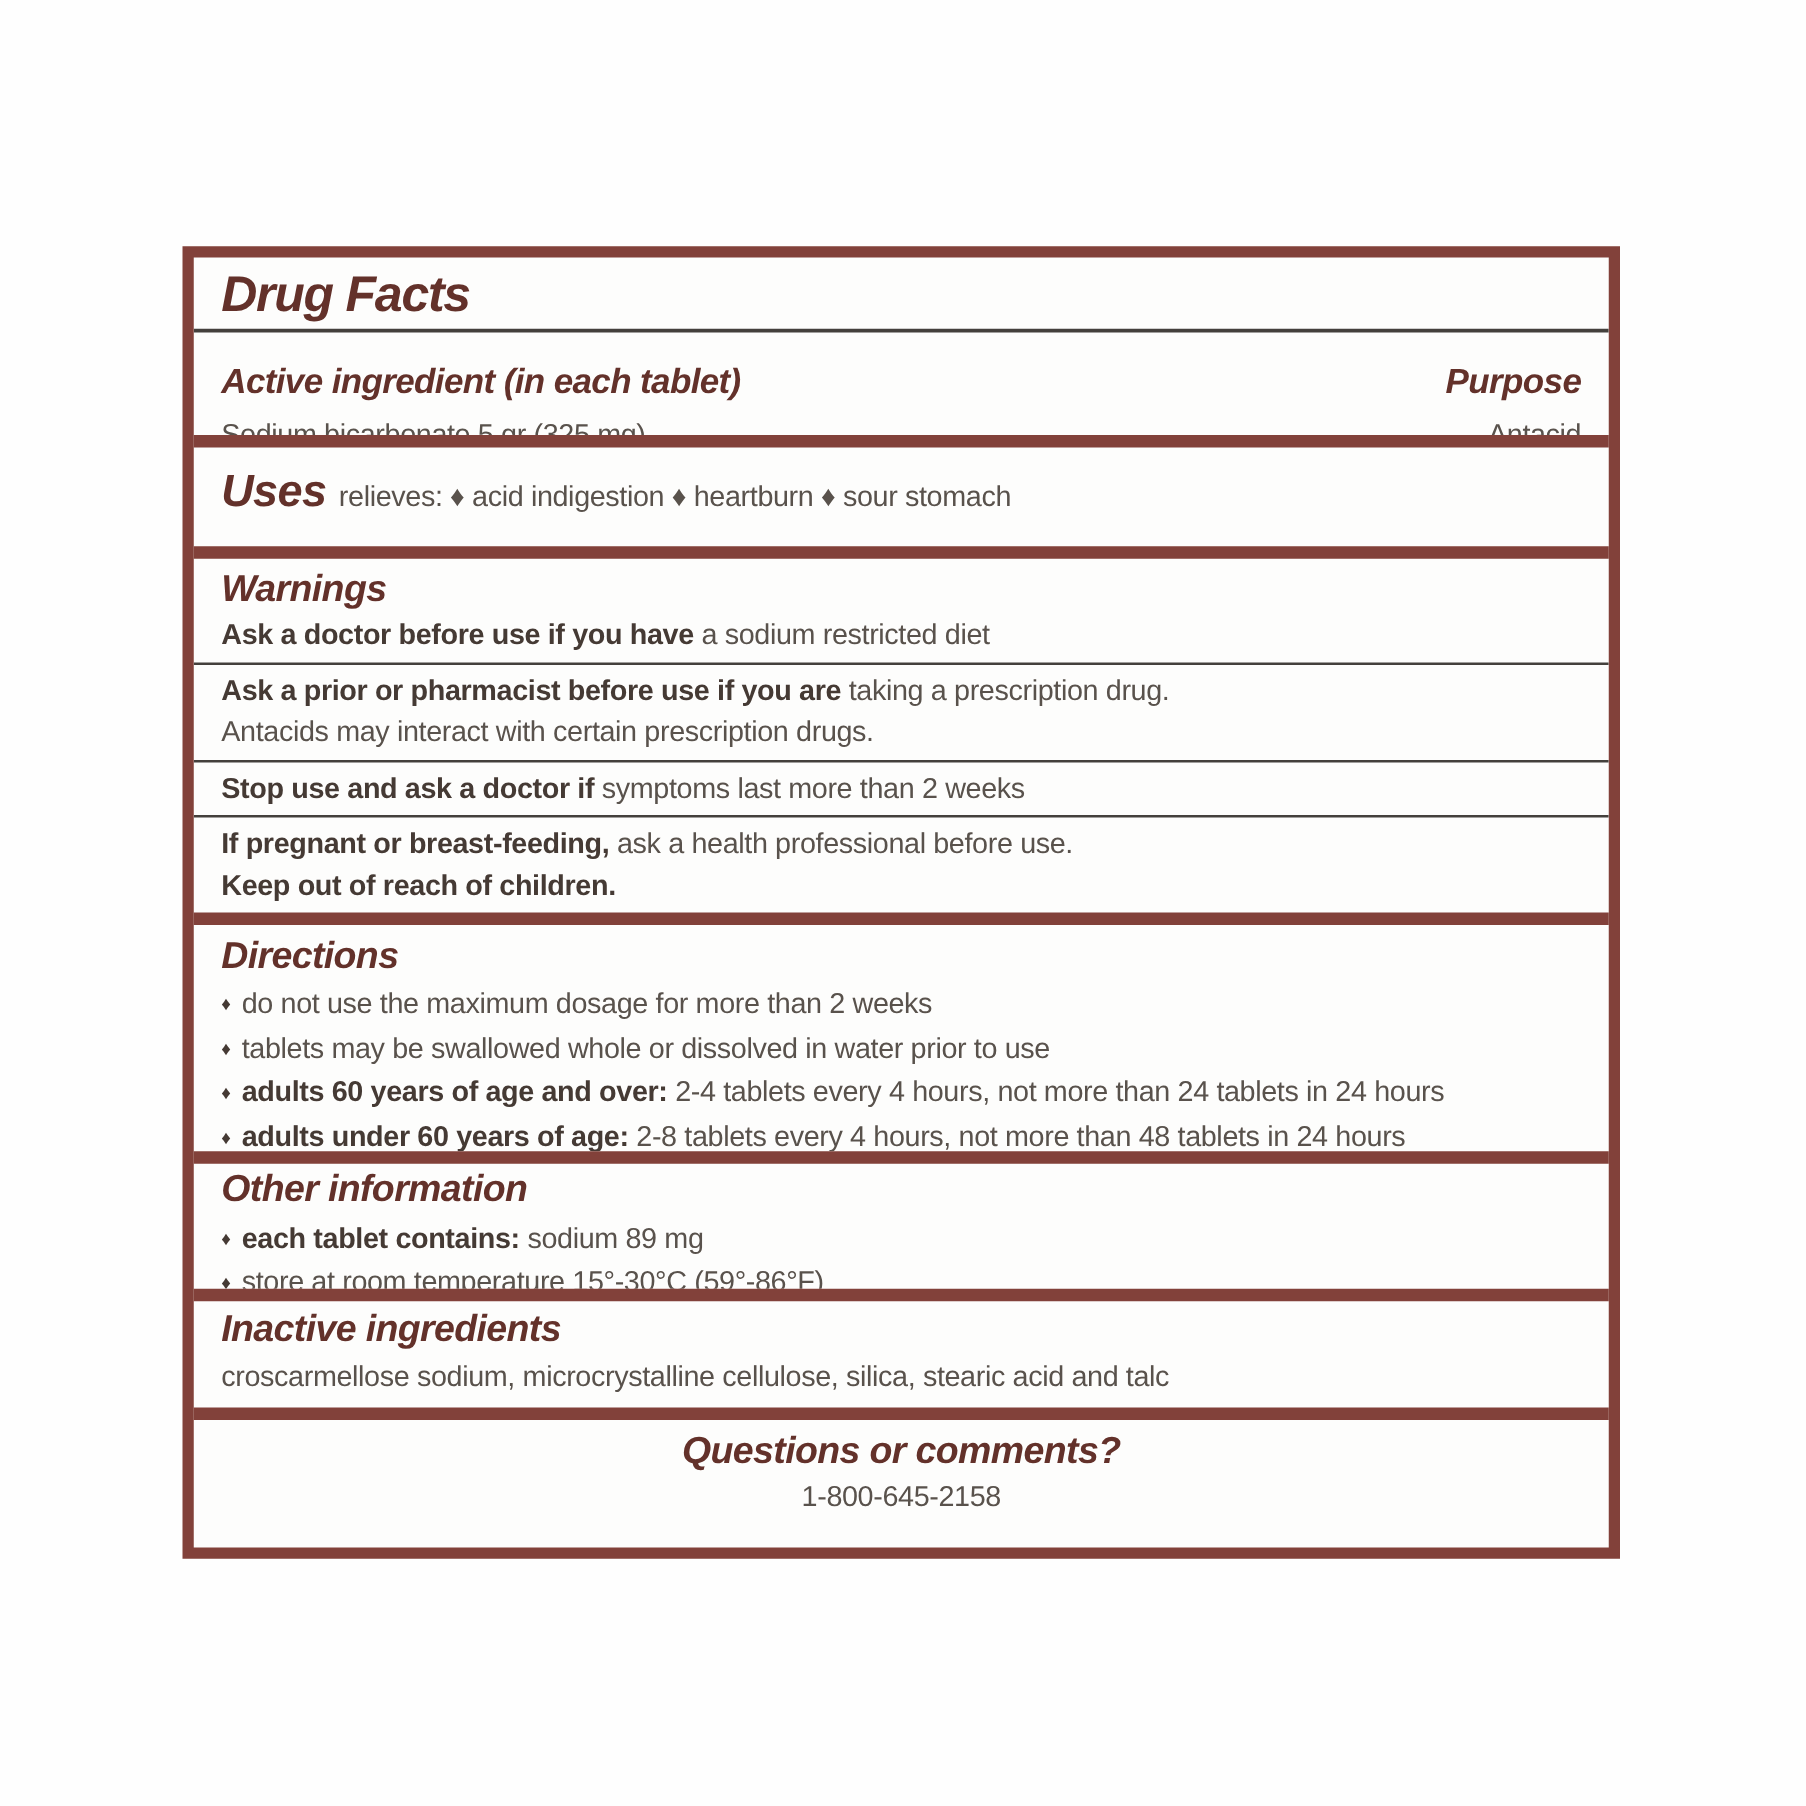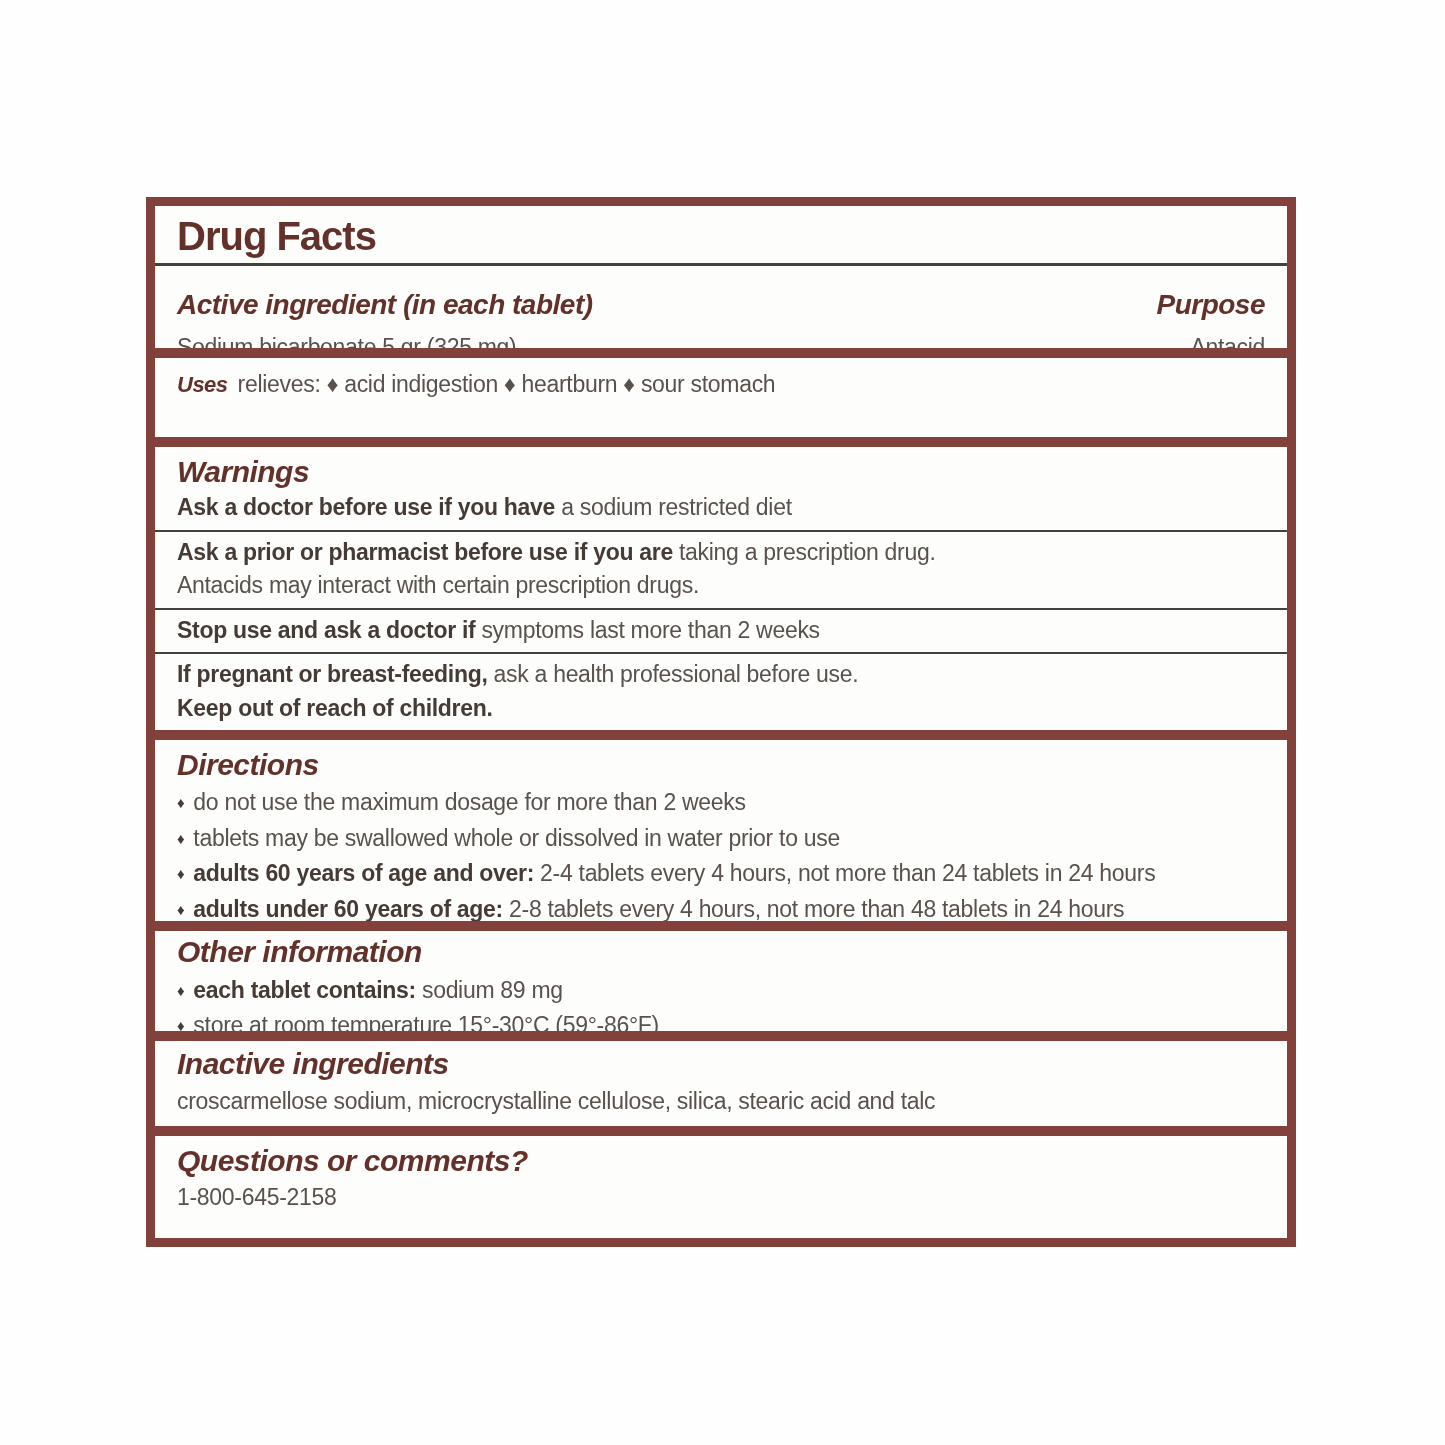--- a/index.html
+++ b/index.html
@@ -19,38 +19,38 @@
     display:flex;flex-direction:column;
   }
   .sec{padding:0 22px;overflow:hidden;}
   .bar{height:10px;background:var(--frame);flex:0 0 auto;}
   .s1{height:150px;}
   .s2{height:84px;}
   .s3{height:300px;}
   .s4{height:192px;}
   .s5{height:106px;}
   .s6{height:90px;}
-  .s7{height:108px;}
+  .s7{height:108px;text-align:center;}
 
   .title{
-    font-size:40px;font-weight:bold;color:var(--heading);
+    font-size:40px;font-weight:bold;font-style:italic;color:var(--heading);
     letter-spacing:-1px;padding-top:8px;line-height:1.1;
   }
   .top-rule{height:0;border-bottom:3px solid var(--rule);margin:5px -22px 0 -22px;}
   .thin-rule{height:0;border-bottom:2px solid var(--rule);margin:7px -22px 6px -22px;}
 
   .heads-row{display:flex;justify-content:space-between;align-items:baseline;margin-top:22px;}
   .subhead{font-size:28px;font-weight:bold;font-style:italic;color:var(--heading);letter-spacing:-0.5px;line-height:1.2;}
 
   .body-line{font-size:23px;line-height:1.28;letter-spacing:-0.3px;color:var(--body);}
   .leader-row{display:flex;align-items:baseline;margin-top:11px;text-decoration:underline;}
   .leader{flex:1;border-bottom:3px dotted #6a645e;margin:0 5px 4px 5px;}
 
   .sec-head{font-size:30px;font-weight:bold;font-style:italic;color:var(--heading);letter-spacing:-0.5px;line-height:1.15;padding-top:8px;}
-  .inline-head{display:inline;font-size:22px;font-weight:bold;font-style:italic;color:var(--heading);letter-spacing:-0.5px;margin-right:10px;}
+  .inline-head{display:inline;font-size:36px;font-weight:bold;font-style:italic;color:var(--heading);letter-spacing:-0.5px;margin-right:10px;}
 
   b.run{font-weight:bold;color:var(--boldtxt);}
   .wline{margin-top:4px;}
   .bullet-line{margin-top:6px;display:flex;align-items:baseline;}
   .blt{font-size:15px;margin-right:9px;color:var(--boldtxt);flex:0 0 auto;position:relative;top:-2px;}
   .s2 .pad-top{padding-top:12px;}
   .phone{margin-top:4px;}
 </style>
 </head>
 <body>

